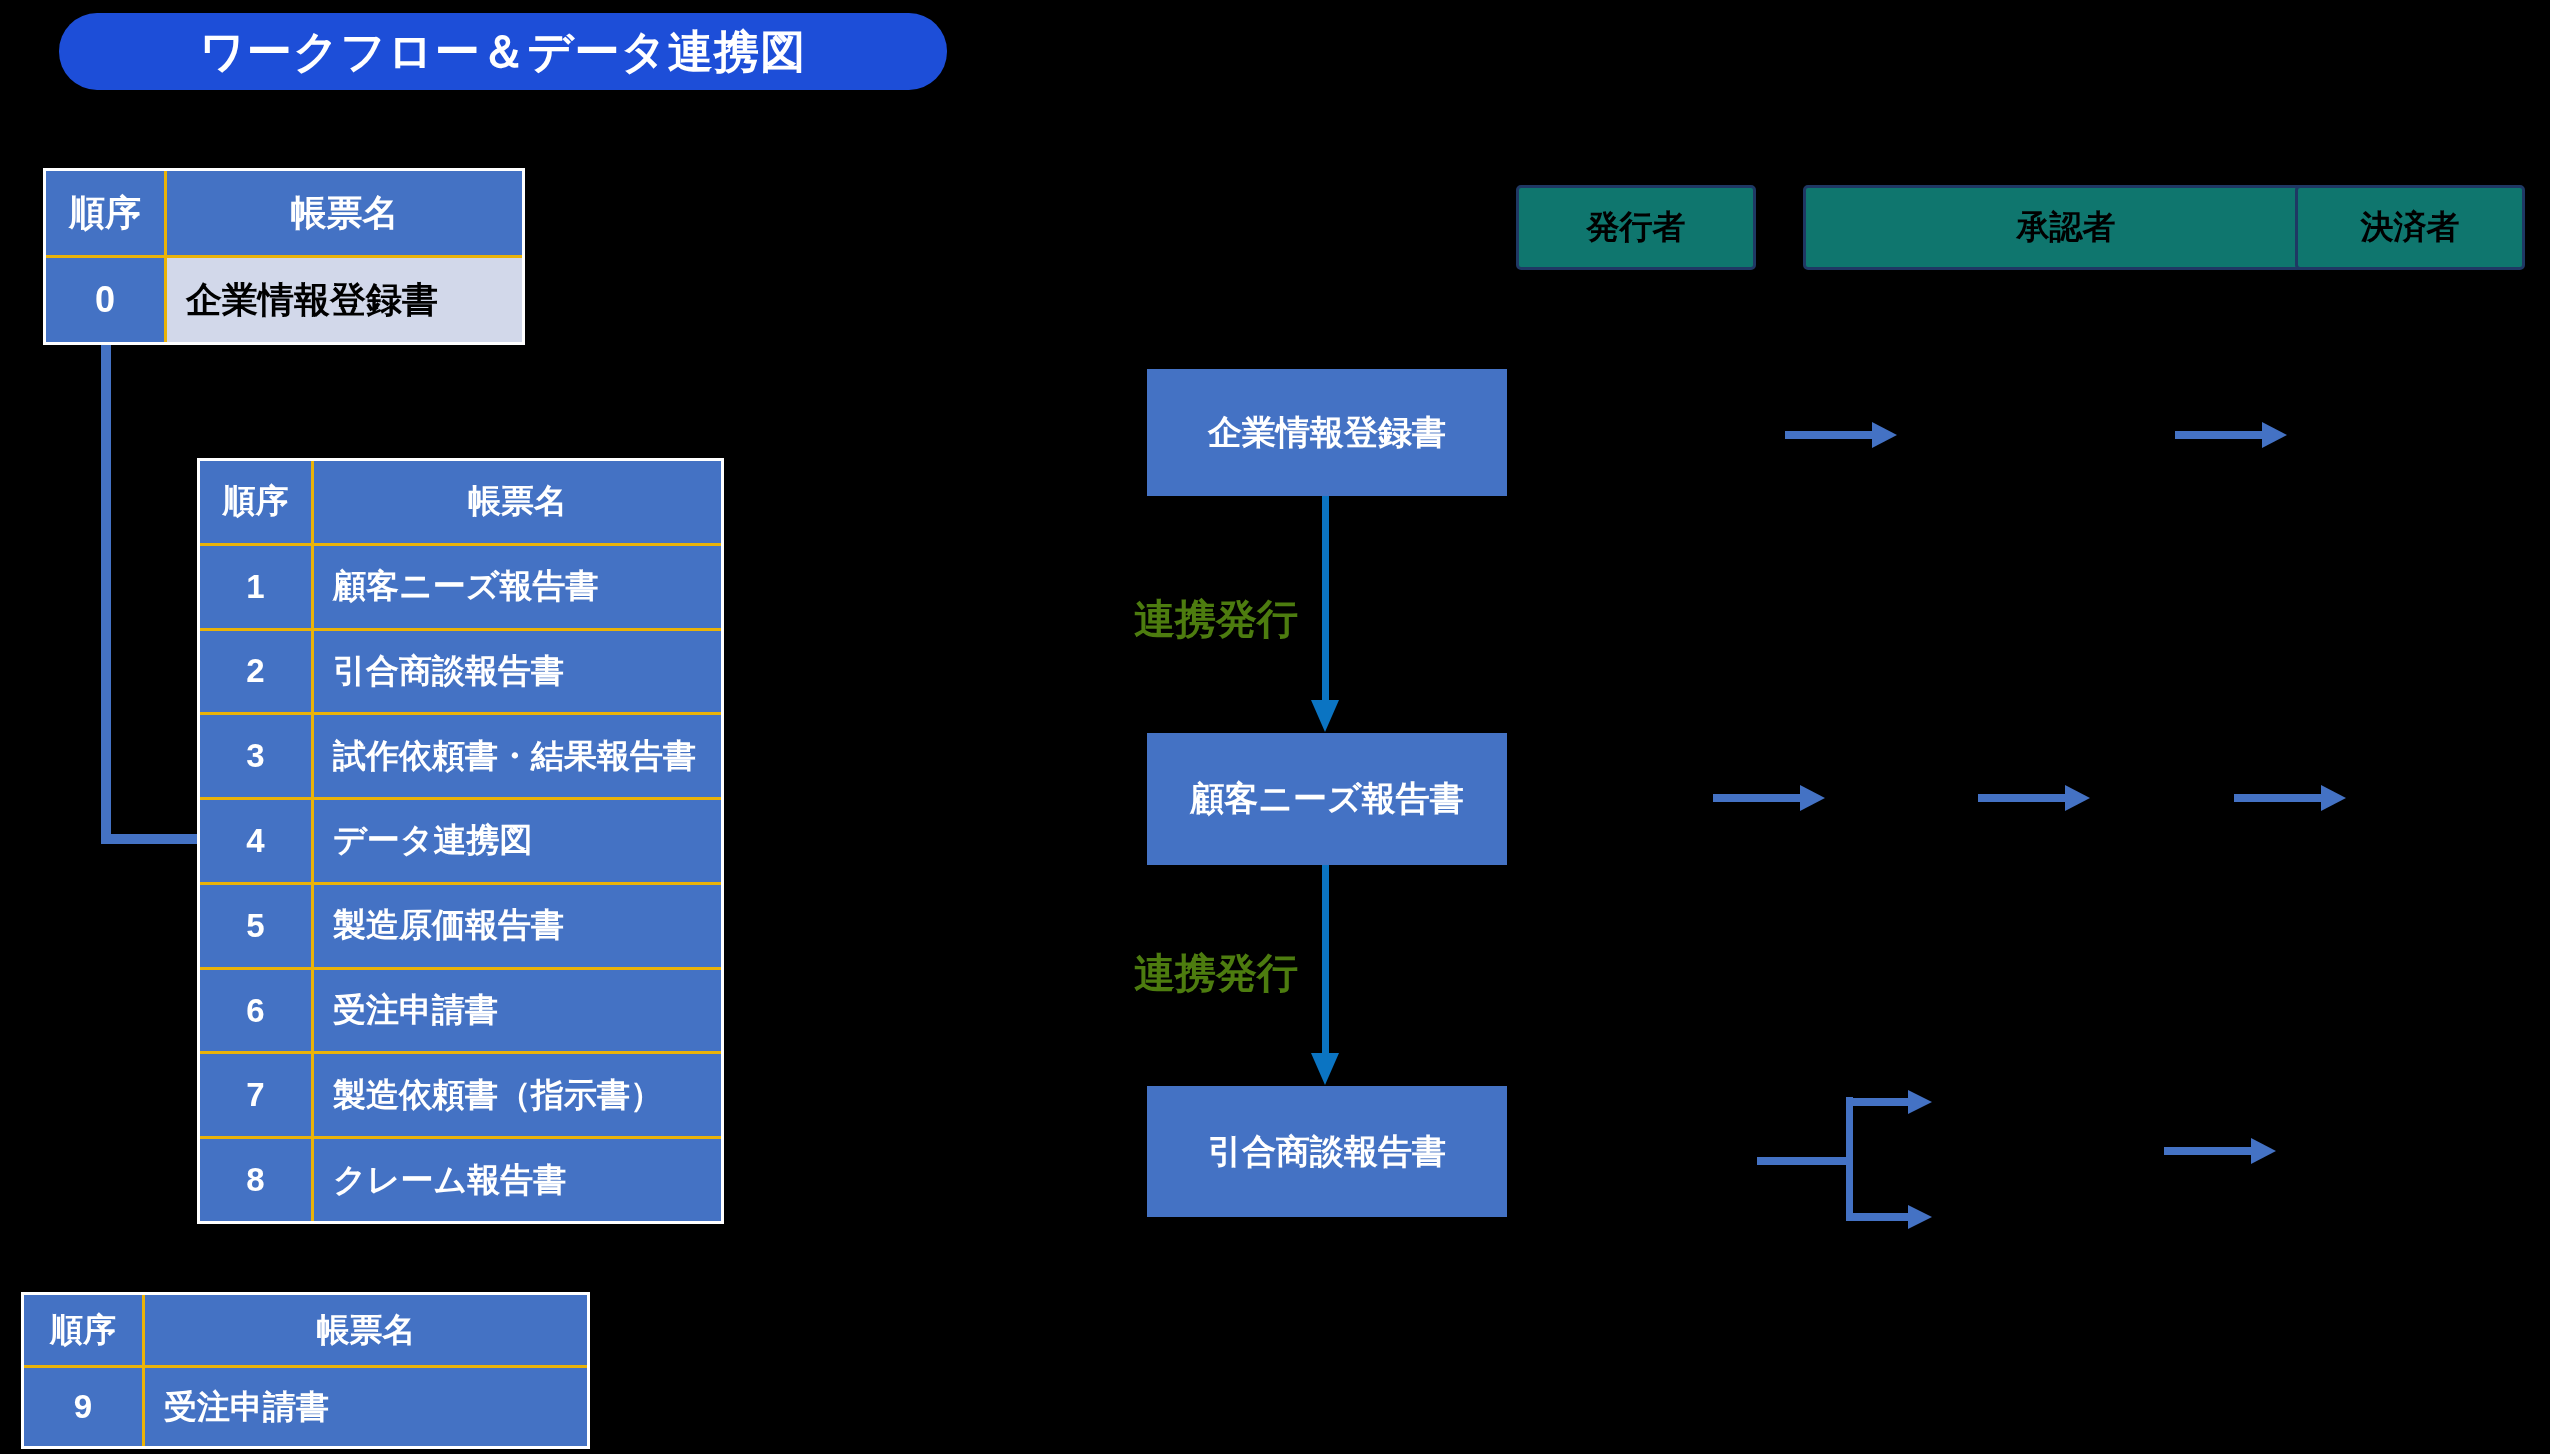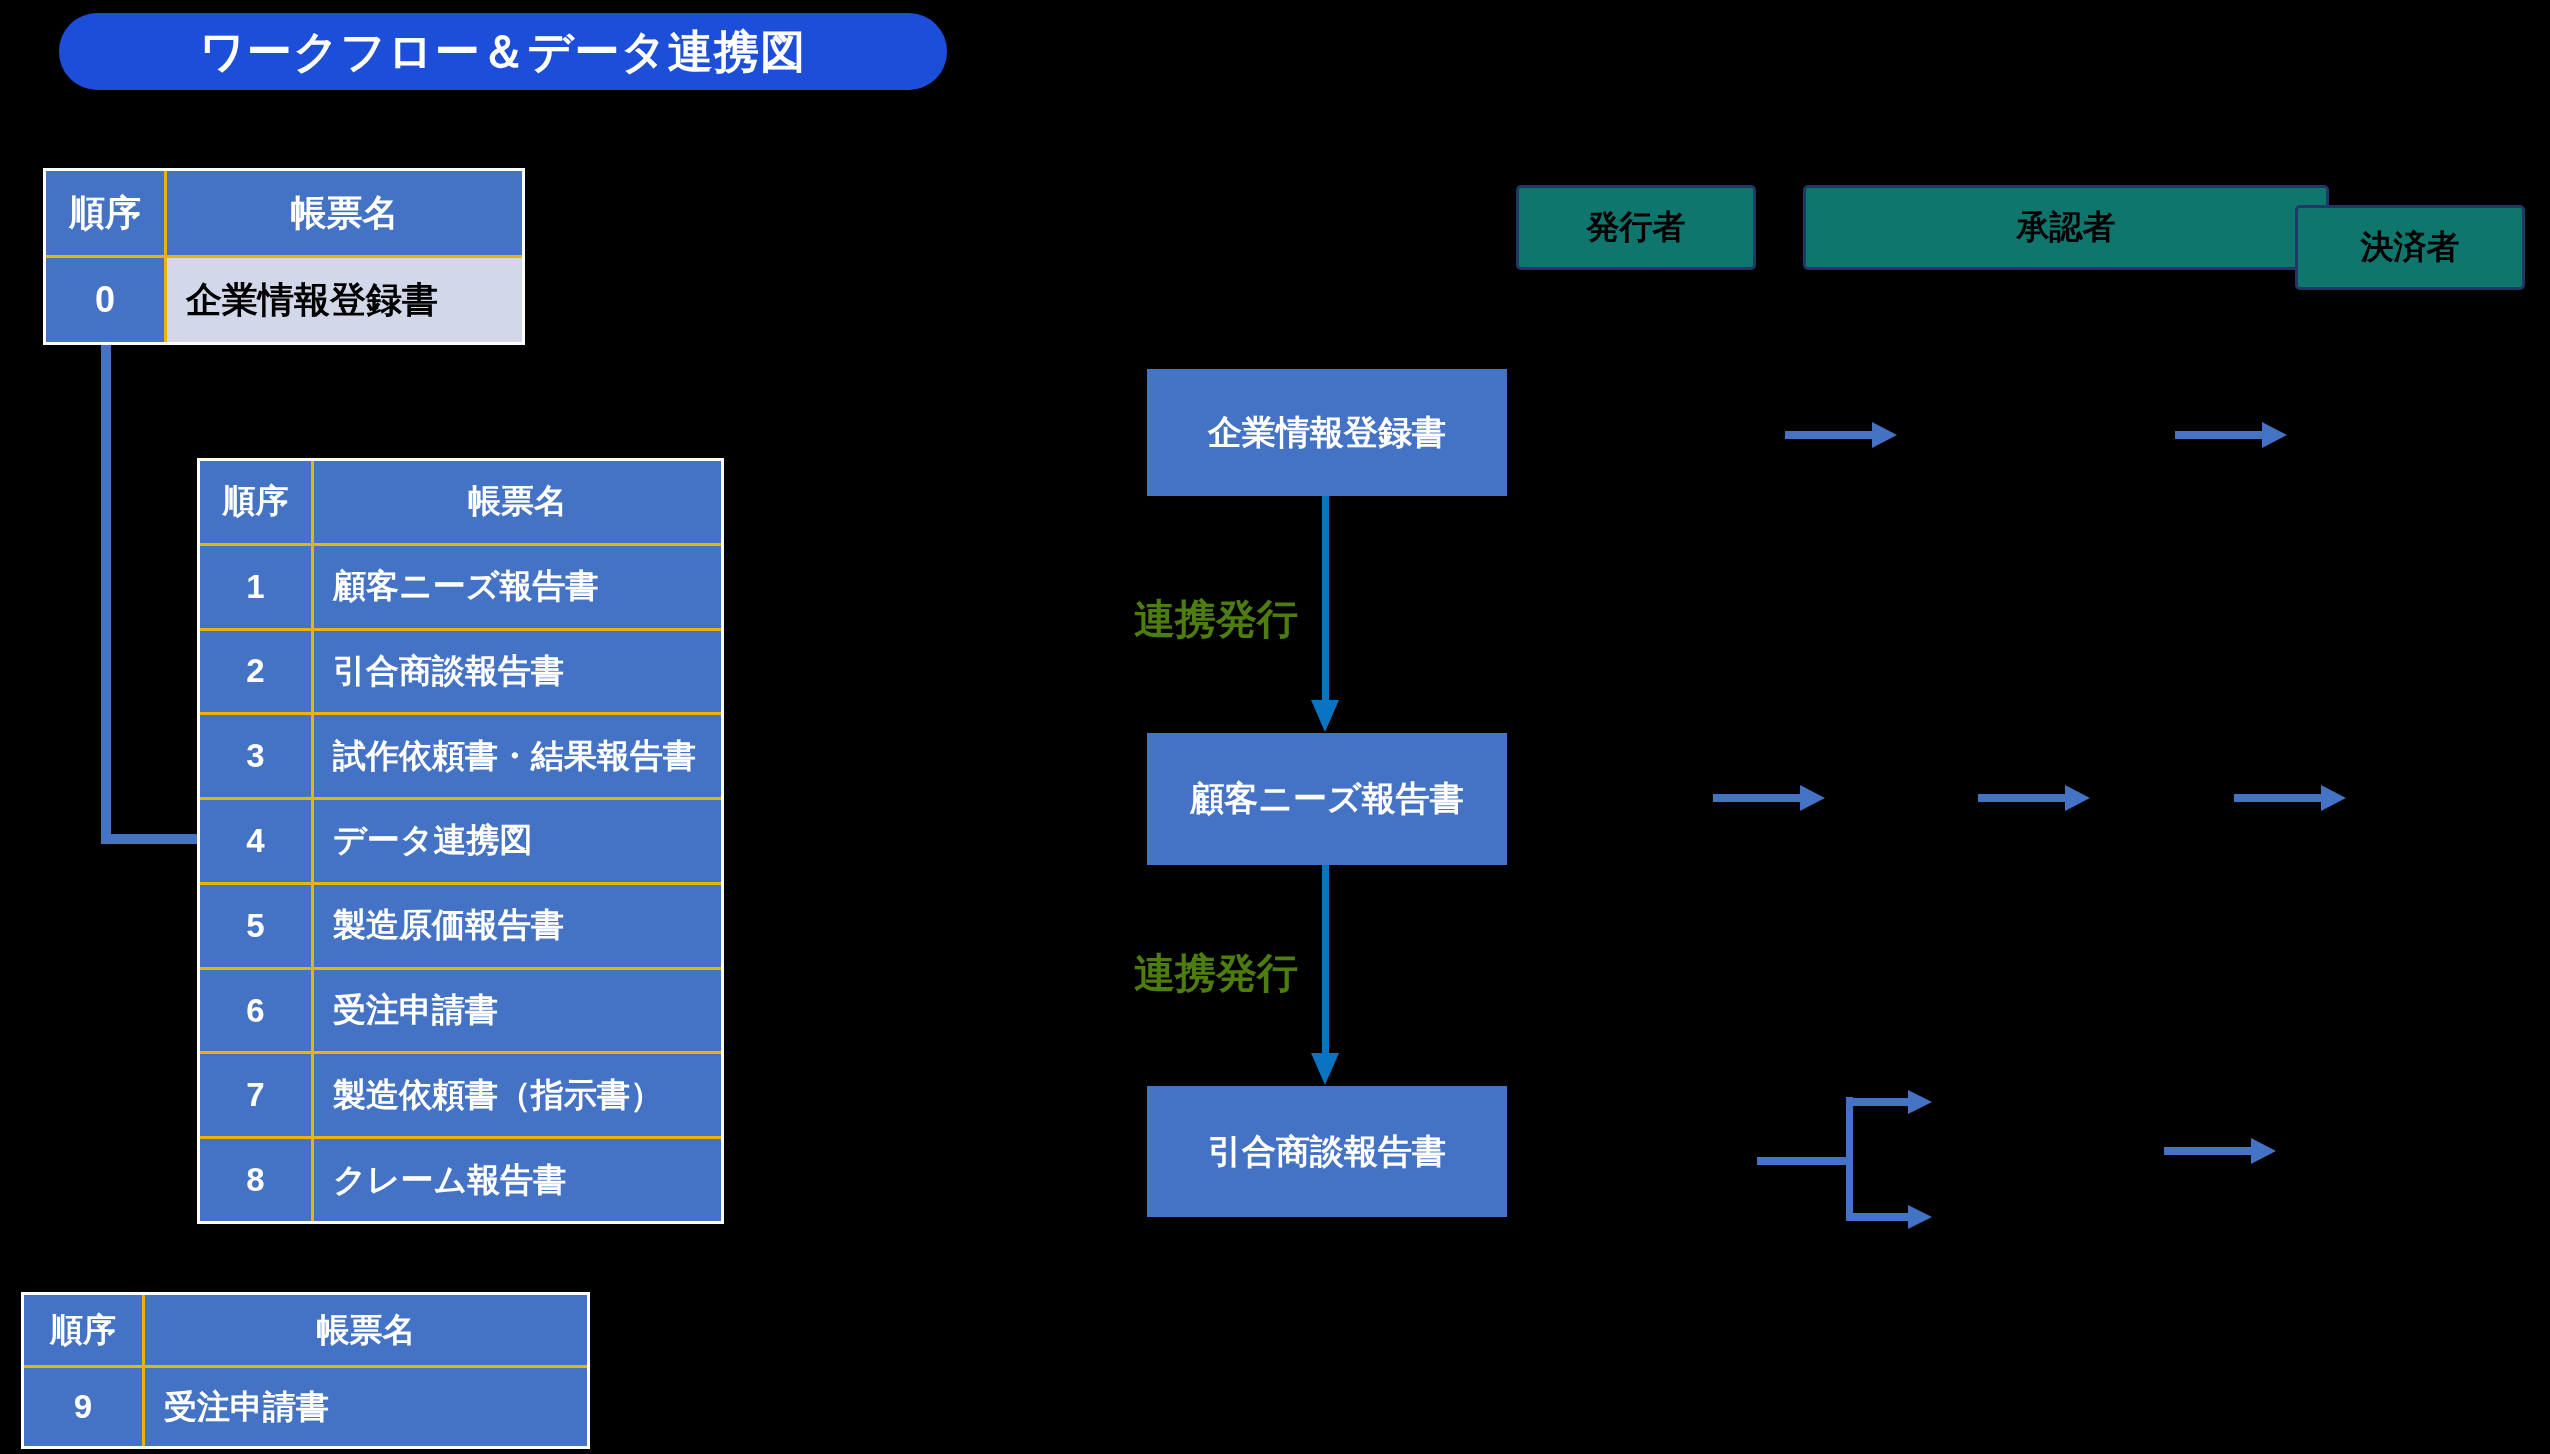--- a/index.html
+++ b/index.html
@@ -27,21 +27,21 @@
 
   
   .conn{position:absolute;background:#4472C4;}
 
   
   .role{position:absolute;top:185px;height:85px;background:#0f766e;border:3px solid #1F3864;
     border-radius:5px;color:#000;display:flex;align-items:center;justify-content:center;
     font-size:33px;box-sizing:border-box;}
   #role-issuer{left:1516px;width:240px;}
   #role-approver{left:1803px;width:526px;}
-  #role-settler{left:2295px;width:230px;margin-top:20px;}
+  #role-settler{left:2295px;width:230px;}
 
   
   .fbox{position:absolute;left:1147px;width:360px;background:#4472C4;color:#fff;
     display:flex;align-items:center;justify-content:center;font-size:34px;}
   #flow-box-1{top:369px;height:127px;}
   #flow-box-2{top:733px;height:132px;}
   #flow-box-3{top:1086px;height:131px;}
 
   
   .varrow{position:absolute;left:1311px;width:28.4px;}

